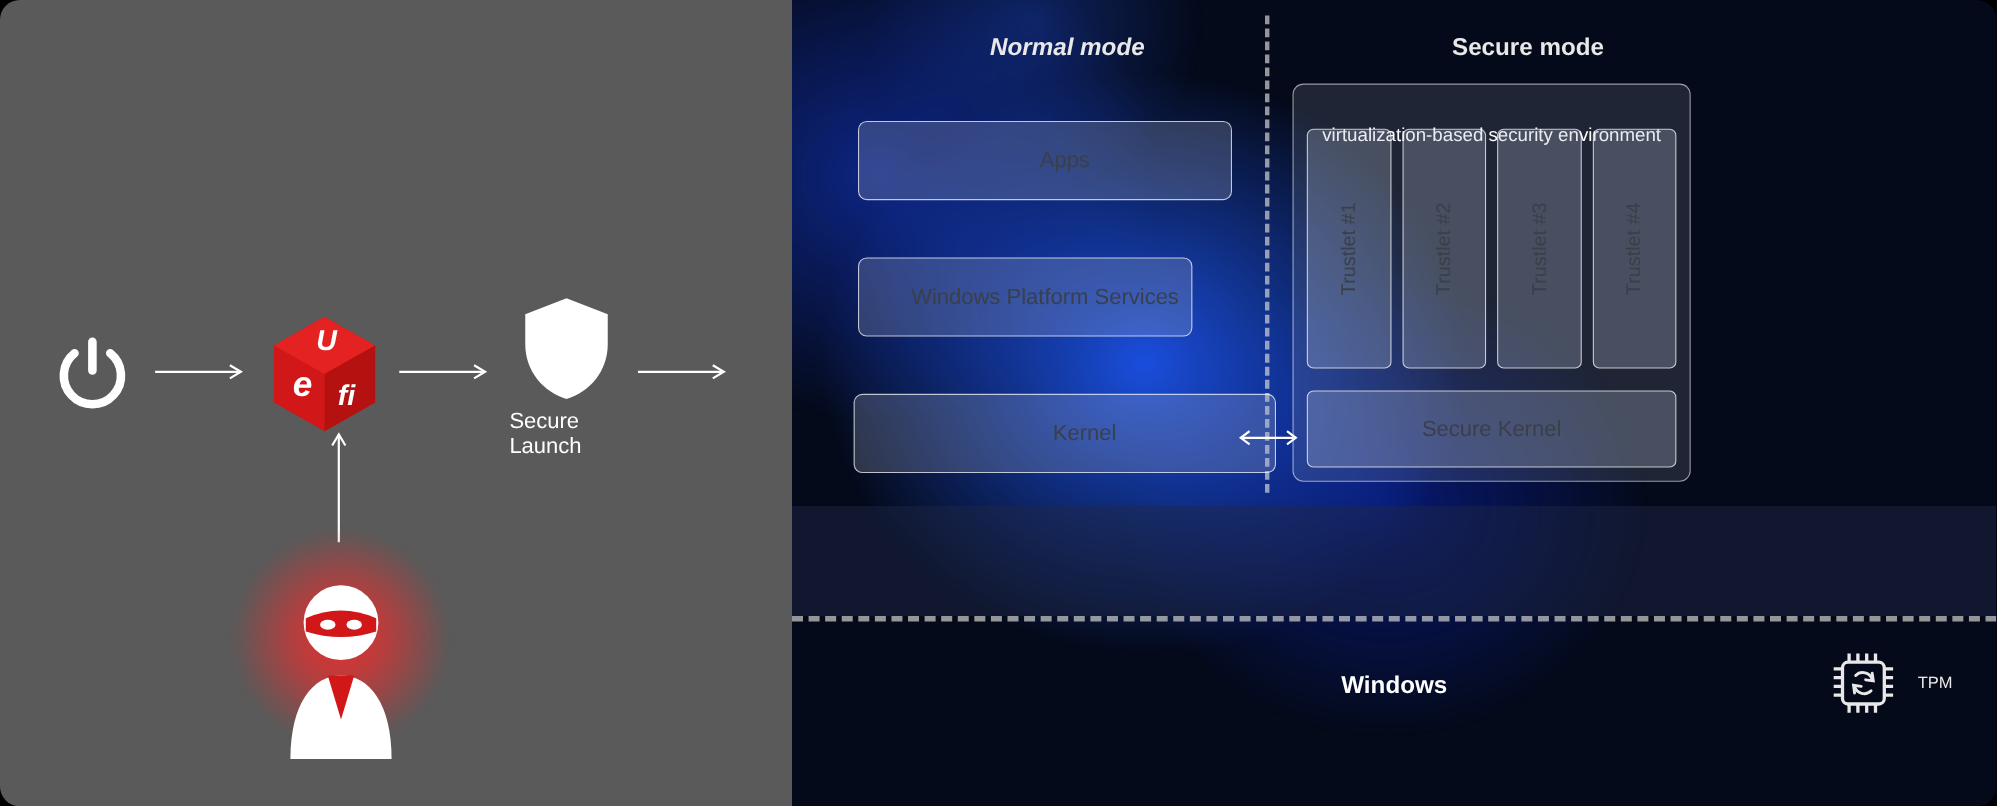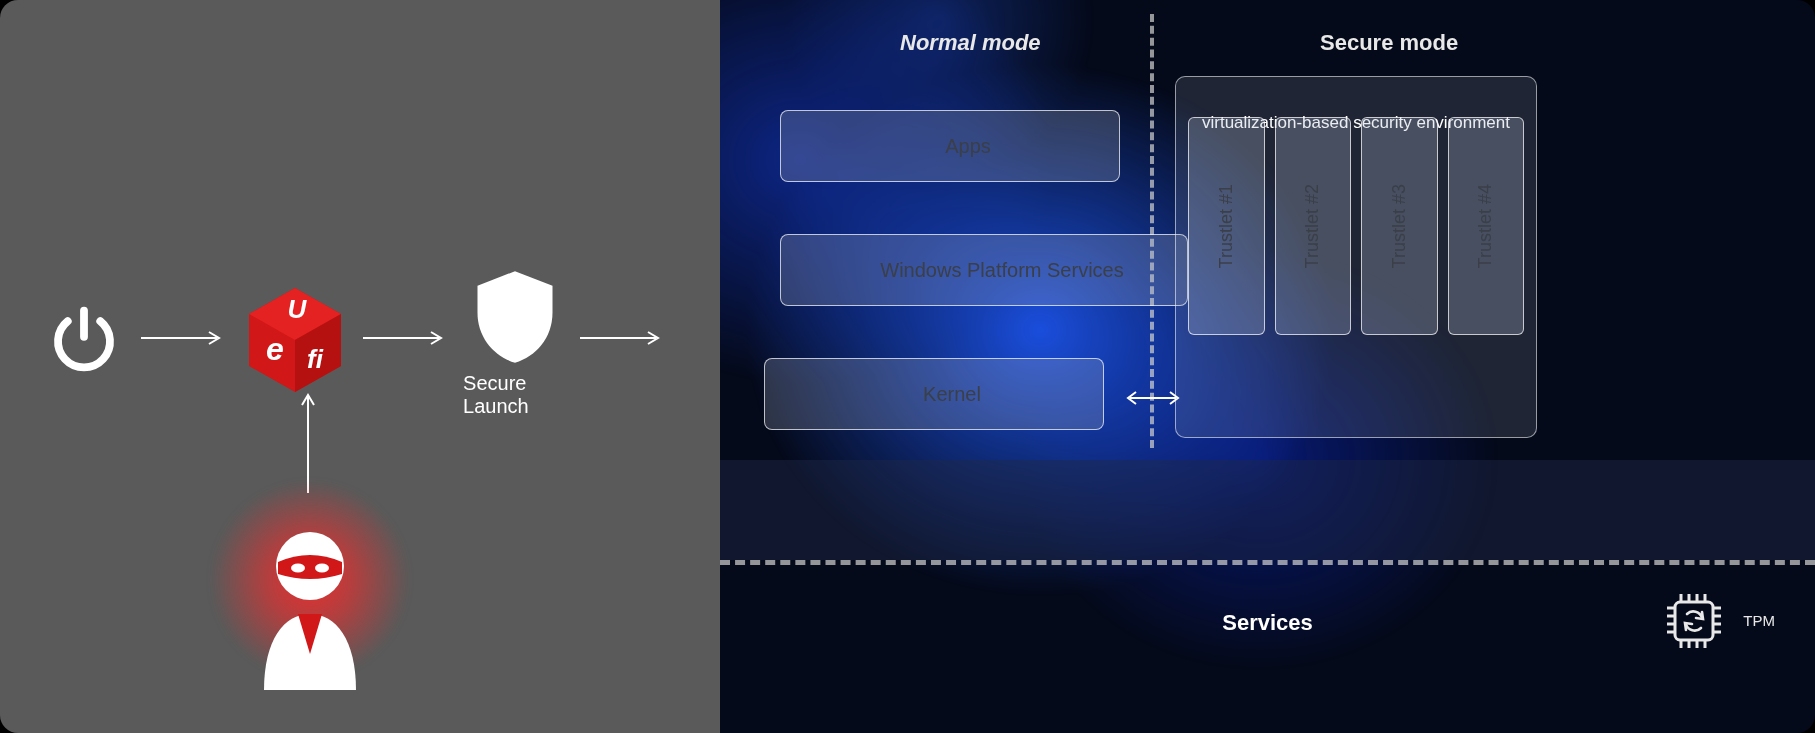--- a/index.html
+++ b/index.html
@@ -188,53 +188,54 @@
 
   <div class="right-panel">
     <div class="glow"></div>
 
     <div class="col-header normal">Normal mode</div>
     <div class="col-header secure">Secure mode</div>
 
     <div class="divider-v"></div>
 
     <div class="box dark-text" style="left:60px; top:110px; width:340px; height:72px;">Apps</div>
-    <div class="box dark-text" style="left:60px; top:234px; width:408px; height:72px;">Windows Platform Services</div>
-    <div class="box dark-text" style="left:44px; top:358px; width:340px; height:72px;">Kernel</div>
+    <div class="box dark-text" style="left:60px; top:234px; width:304px; height:72px;">Windows Platform Services</div>
+    <div class="box dark-text" style="left:56px; top:358px; width:384px; height:72px;">Kernel</div>
 
     <div class="vbs-container">
       <div class="vbs-title">virtualization-based security environment</div>
       <div class="trustlets">
         <div class="trustlet">
             <span>Trustlet #1</span>
           </div>
         <div class="trustlet">
             <span>Trustlet #2</span>
           </div>
         <div class="trustlet">
             <span>Trustlet #3</span>
           </div>
         <div class="trustlet">
             <span>Trustlet #4</span>
           </div>
       </div>
+      <div class="secure-kernel">Secure Kernel</div>
     </div>
 
     <div class="kernel-arrow">
       <svg width="62" height="20">
         <line x1="8" y1="10" x2="54" y2="10" stroke="#fff" stroke-width="2"></line>
         <polyline points="14,4 6,10 14,16" fill="none" stroke="#fff" stroke-width="2"></polyline>
         <polyline points="48,4 56,10 48,16" fill="none" stroke="#fff" stroke-width="2"></polyline>
       </svg>
     </div>
 
     <div class="hypervisor-bg"></div>
 
     <div class="divider-h"></div>
-    <div class="hardware-label">Services</div>
+    <div class="hardware-label">Windows</div>
 
     <div class="tpm-chip">
       <svg width="62" height="62" viewBox="0 0 62 62">
         <rect x="12" y="12" width="38" height="38" rx="5" fill="none" stroke="#e8e8e8" stroke-width="3"></rect>
 
         <g stroke="#e8e8e8" stroke-width="3">
           <line x1="18" y1="4" x2="18" y2="12"></line>
             <line x1="26" y1="4" x2="26" y2="12"></line>
             <line x1="34" y1="4" x2="34" y2="12"></line>
             <line x1="42" y1="4" x2="42" y2="12"></line>

